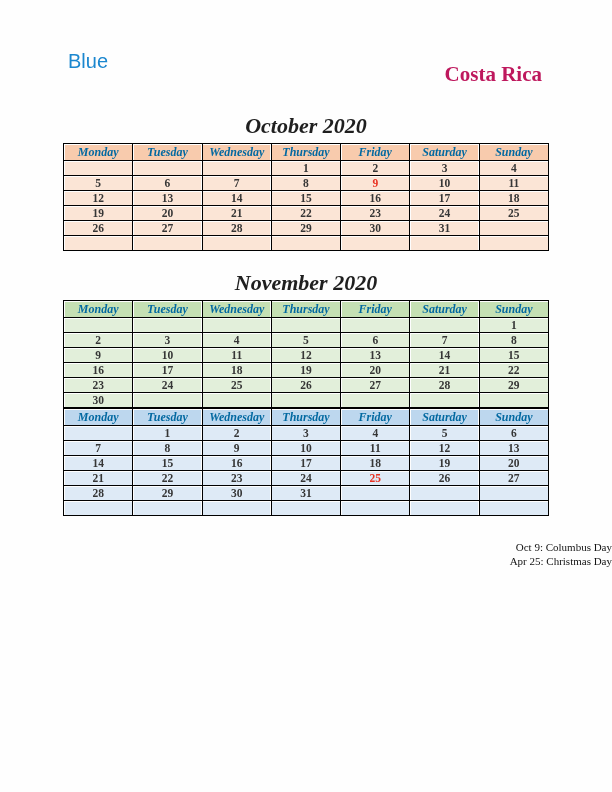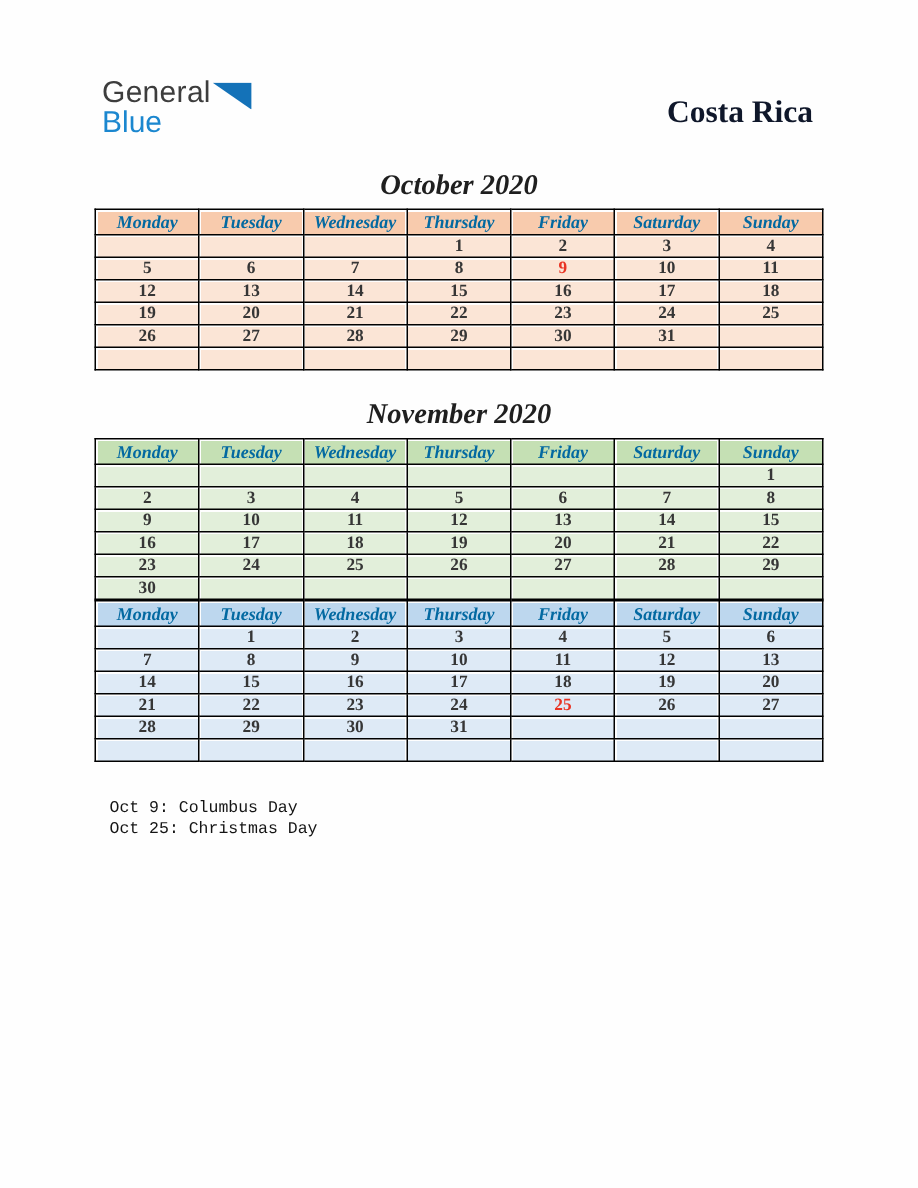--- a/index.html
+++ b/index.html
@@ -48,32 +48,32 @@
   }
   .logo-word2 {
     font-size: 20px;
     color: #1b87cf;
     margin-top: -1px;
   }
   .country {
     margin: 10px 0 0 0;
     font-size: 21px;
     font-weight: bold;
-    color: #0f172a;
+    color: #be185d;
     font-family: "Liberation Serif", serif;
   }
   
   .months {
     width: 486px;
     margin: 0 auto;
   }
   .month-title {
     margin: 15px 0 4px 0;
     text-align: center;
-    font-size: 19px;
+    font-size: 22px;
     font-style: italic;
     font-weight: bold;
     color: #1f1f1f;
   }
   .month + .month .month-title {
     margin-top: 19px;
   }
   table.cal {
     width: 100%;
     border-collapse: collapse;
@@ -103,37 +103,34 @@
     font-weight: bold;
     color: #363636;
     background-color: var(--body);
   }
   table.cal td.holiday {
     color: var(--holiday-red, #e93323);
   }
   
   .holiday-legend {
     margin: 24px 0 0 73px;
-    font-family: Liberation Mono, monospace;
+    font-family: Liberation Serif, serif;
     font-size: 11px;
     line-height: 14px;
     color: #141414;
+    text-align: right;
   }
 </style>
 </head>
 <body>
 
 <div class="page">
 
   <header class="top">
     <div class="logo">
-      <div class="logo-line1">
-        <span class="logo-word1">General</span>
-        <span class="logo-flag"></span>
-      </div>
       <div class="logo-word2">Blue</div>
     </div>
     <h1 class="country">Costa Rica</h1>
   </header>
 
   <main class="months">
     <section class="month" style="--head: #F8CBAD; --body: #FBE5D6;">
         <h2 class="month-title">October 2020</h2>
         <table class="cal">
           <thead>
@@ -345,16 +342,16 @@
               <td></td>
               <td></td>
             </tr>
           </tbody>
         </table>
       </section>
   </main>
 
   <footer class="holiday-legend">
     <div>Oct 9: Columbus Day</div>
-    <div>Oct 25: Christmas Day</div>
+    <div>Apr 25: Christmas Day</div>
   </footer>
 
 </div>
 
 </body></html>

